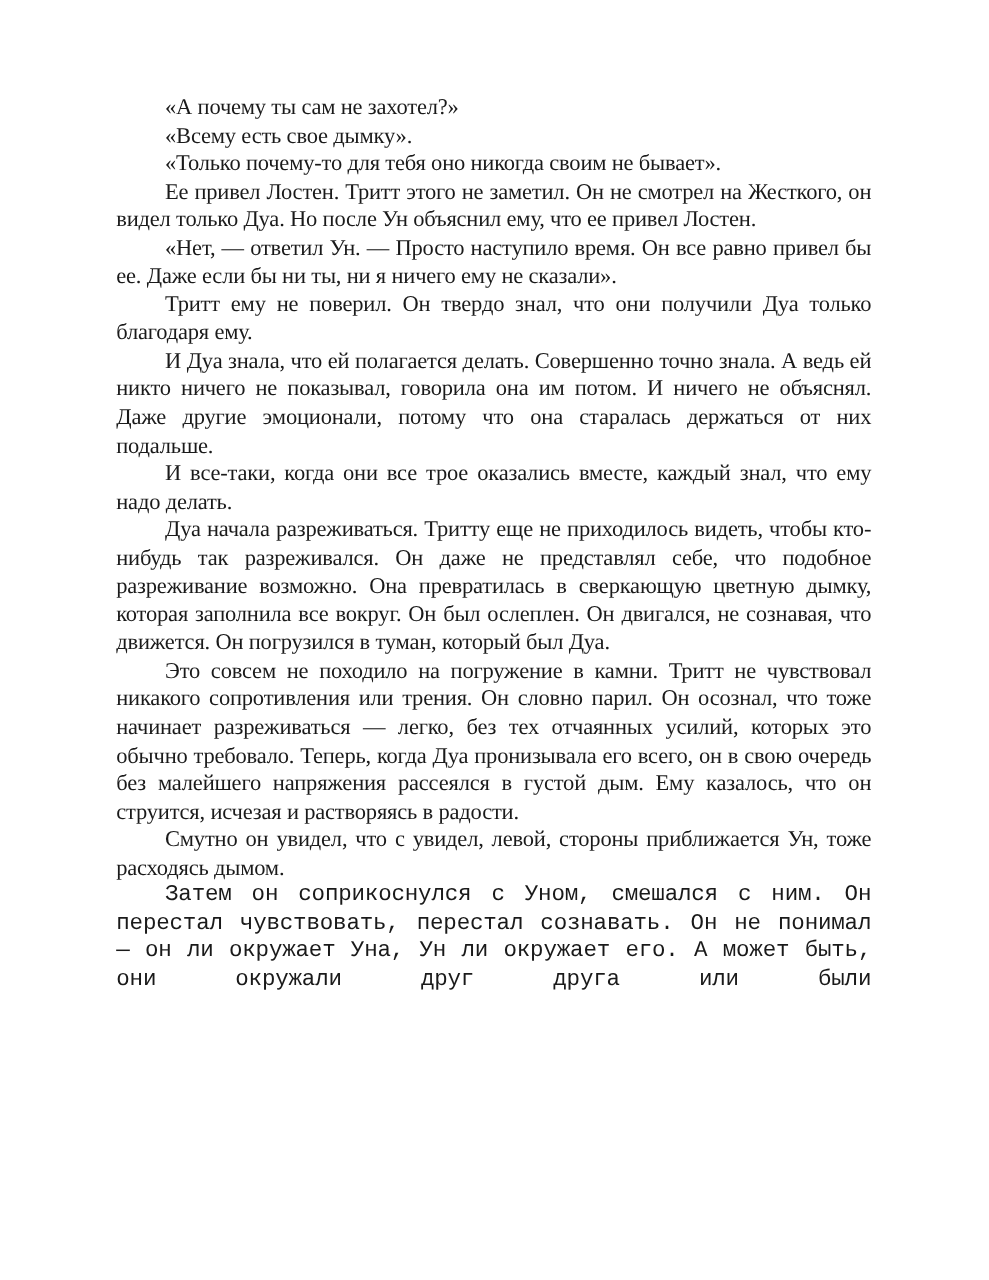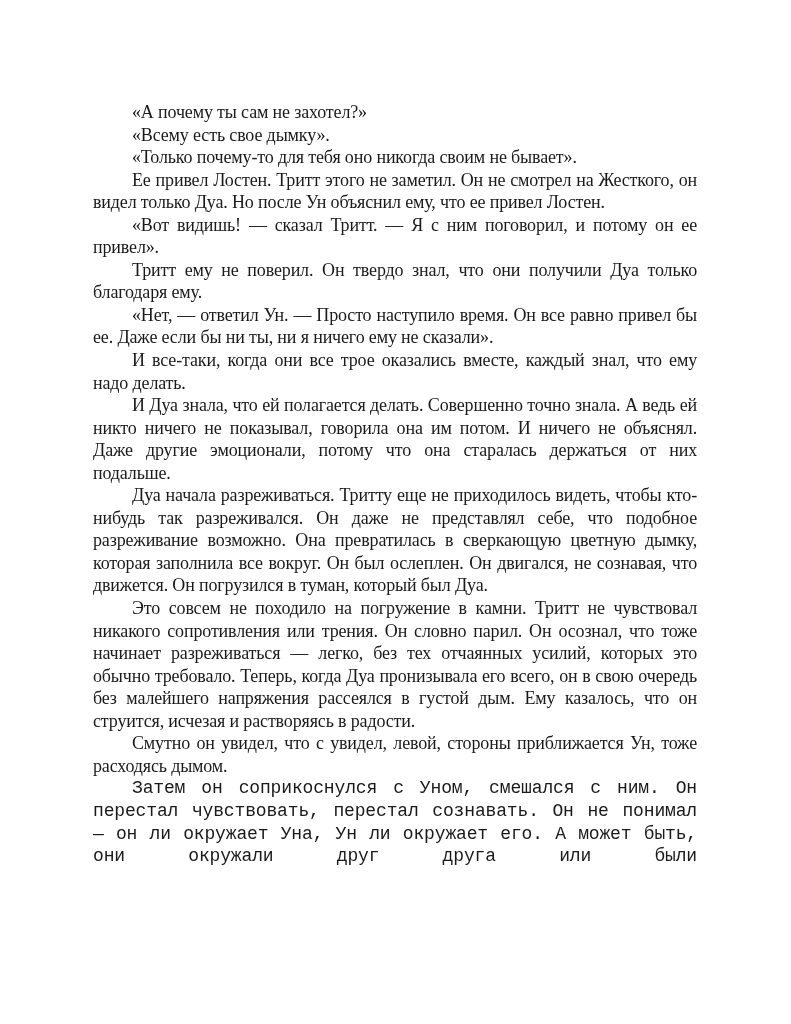--- a/index.html
+++ b/index.html
@@ -1,20 +1,20 @@
 <!DOCTYPE html>
 <html><head>
 <meta charset="utf-8">
 <style>
   html, body { margin: 0; padding: 0; background: #ffffff; }
   body { width: 791px; height: 1024px; overflow: hidden; position: relative; }
   .page {
     position: absolute;
     left: 93px;
-    top: 101px;
+    top: 74px;
     width: 604px;
     font-family: "Liberation Serif", serif;
     font-size: 18px;
     line-height: 22.55px;
     color: #1a1a1a;
     letter-spacing: -0.15px;
   }
   .page p {
     margin: 0;
     text-indent: 39px;
@@ -22,22 +22,21 @@
   }
 </style>
 </head>
 <body>
 
 <div class="page">
   <p>«А почему ты сам не захотел?»</p>
   <p>«Всему есть свое дымку».</p>
   <p>«Только почему-то для тебя оно никогда своим не бывает».</p>
   <p>Ее привел Лостен. Тритт этого не заметил. Он не смотрел на Жесткого, он видел только Дуа. Но после Ун объяснил ему, что ее привел Лостен.</p>
-  <p>«Вот видишь! — сказал Тритт. — Я с ним поговорил, и потому он ее привел».</p>
+  <p>«Нет, — ответил Ун. — Просто наступило время. Он все равно привел бы ее. Даже если бы ни ты, ни я ничего ему не сказали».</p>
   <p>Тритт ему не поверил. Он твердо знал, что они получили Дуа только благодаря ему.</p>
-  <p>«Нет, — ответил Ун. — Просто наступило время. Он все равно привел бы ее. Даже если бы ни ты, ни я ничего ему не сказали».</p>
+  <p>И Дуа знала, что ей полагается делать. Совершенно точно знала. А ведь ей никто ничего не показывал, говорила она им потом. И ничего не объяснял. Даже другие эмоционали, потому что она старалась держаться от них подальше.</p>
   <p>И все-таки, когда они все трое оказались вместе, каждый знал, что ему надо делать.</p>
-  <p>И Дуа знала, что ей полагается делать. Совершенно точно знала. А ведь ей никто ничего не показывал, говорила она им потом. И ничего не объяснял. Даже другие эмоционали, потому что она старалась держаться от них подальше.</p>
   <p>Дуа начала разреживаться. Тритту еще не приходилось видеть, чтобы кто-нибудь так разреживался. Он даже не представлял себе, что подобное разреживание возможно. Она превратилась в сверкающую цветную дымку, которая заполнила все вокруг. Он был ослеплен. Он двигался, не сознавая, что движется. Он погрузился в туман, который был Дуа.</p>
   <p>Это совсем не походило на погружение в камни. Тритт не чувствовал никакого сопротивления или трения. Он словно парил. Он осознал, что тоже начинает разреживаться — легко, без тех отчаянных усилий, которых это обычно требовало. Теперь, когда Дуа пронизывала его всего, он в свою очередь без малейшего напряжения рассеялся в густой дым. Ему казалось, что он струится, исчезая и растворяясь в радости.</p>
   <p>Смутно он увидел, что с увидел, левой, стороны приближается Ун, тоже расходясь дымом.</p>
   <p style="text-align-last: justify; font-family: Liberation Mono, monospace;">Затем он соприкоснулся с Уном, смешался с ним. Он перестал чувствовать, перестал сознавать. Он не понимал — он ли окружает Уна, Ун ли окружает его. А может быть, они окружали друг друга или были</p>
 </div>
 
 </body></html>

